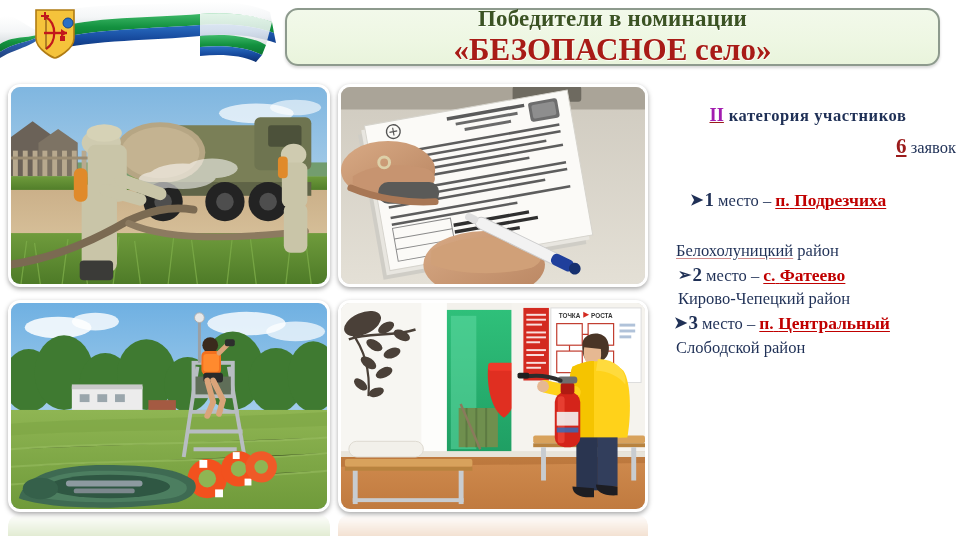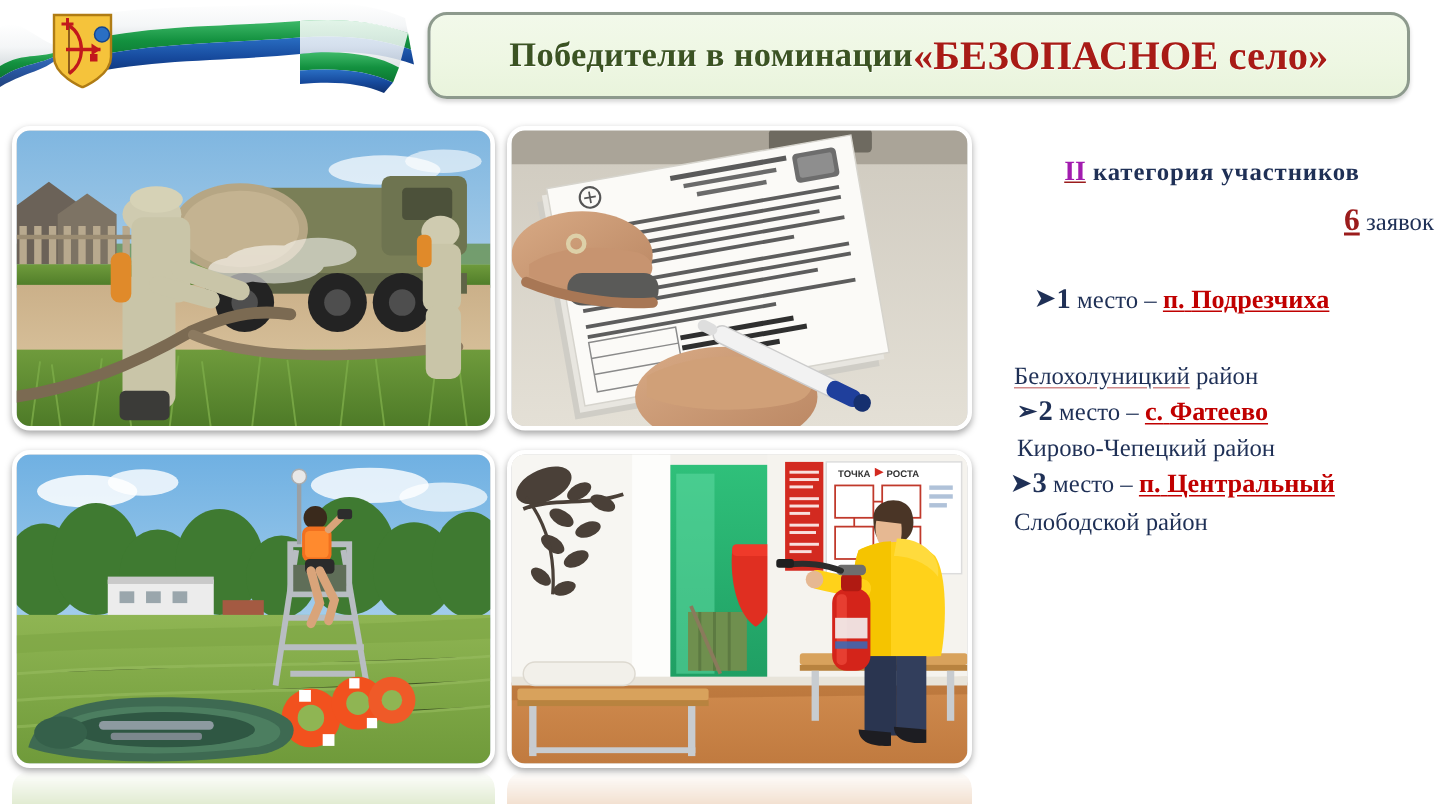--- a/index.html
+++ b/index.html
@@ -26,36 +26,36 @@
   
   .title-banner {
     position: absolute;
     left: 285px; top: 8px;
     width: 655px; height: 58px;
     border: 2px solid #8d9a8d;
     border-radius: 13px;
     background: linear-gradient(180deg,#f2f9ea 0%, #eef7e3 55%, #e9f4dc 100%);
     box-shadow: 0 2px 3px rgba(0,0,0,.16);
     display: flex;
-    flex-direction: row;
+    flex-direction: column;
     align-items: center;
     justify-content: center;
     text-align: center;
     box-sizing: border-box;
   }
   .title-line1 {
     font-size: 23px;
     font-weight: bold;
     color: #3b5323;
     letter-spacing: .2px;
     line-height: 1.05;
     text-shadow: 0.6px 0.6px 0 rgba(255,255,255,.8);
   }
   .title-line2 {
-    font-size: 27px;
+    font-size: 31px;
     font-weight: bold;
     color: #a81b16;
     line-height: 1.1;
     margin-top: 1px;
     text-shadow: 0.6px 0.6px 0 rgba(255,255,255,.8);
   }
 
   
   .photo {
     position: absolute;

